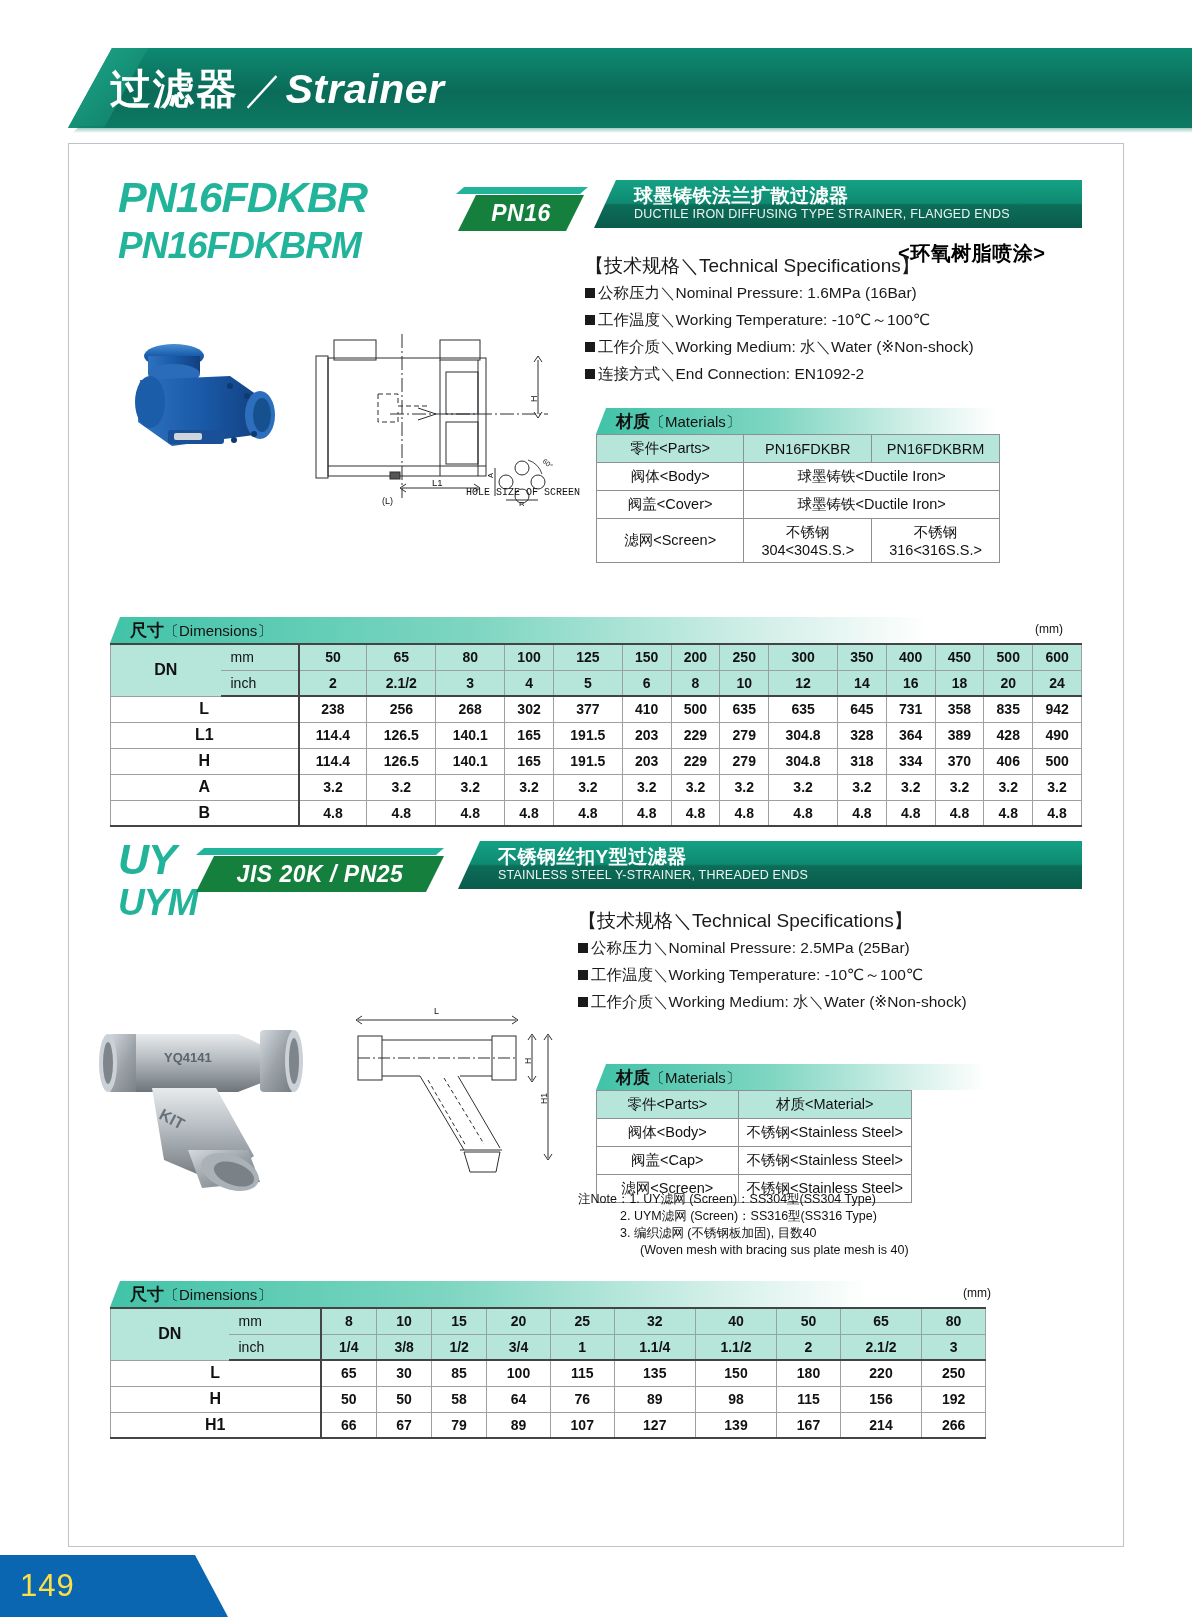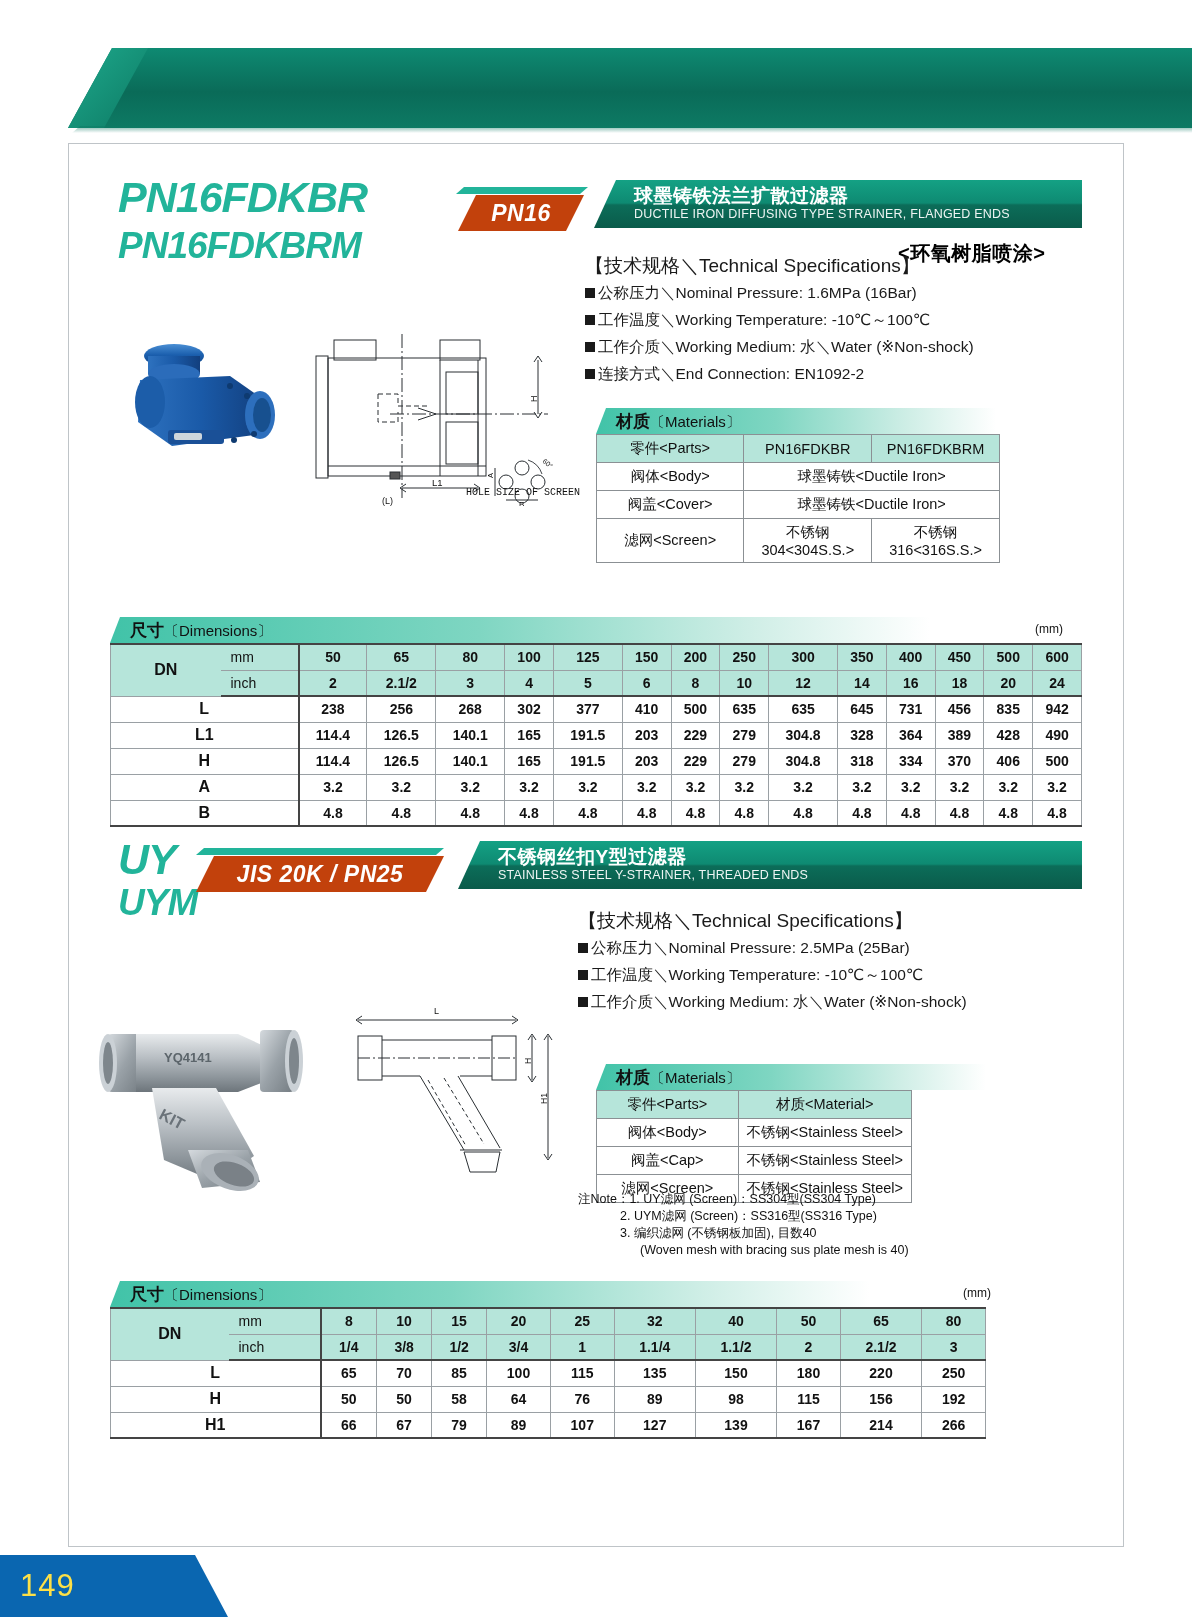--- a/index.html
+++ b/index.html
@@ -42,21 +42,21 @@
     position: absolute; left: 68px; top: 143px; width: 1056px; height: 1404px;
     border: 1px solid #bfc4c8; background: #fff;
   }
   .prod-name {
     font-size: 43px; font-weight: bold; font-style: italic;
     color: #22b49a; letter-spacing: -1px; line-height: 1.02; white-space: nowrap;
   }
   .prod-name.small { font-size: 37px; }
   .pn-badge {
     position: absolute; height: 36px;
-    background: #c2410c;
+    background: #15803d;
     clip-path: polygon(18px 0, 100% 0, calc(100% - 18px) 100%, 0 100%);
     display: flex; align-items: center; justify-content: center;
     color: #ffffff; font-style: italic; font-weight: bold; font-size: 23px;
     letter-spacing: .5px;
   }
   .pn-rule { position: absolute; height: 7px; background: #22b49a;
     clip-path: polygon(8px 0, 100% 0, calc(100% - 8px) 100%, 0 100%); }
   .desc-band { position: absolute; height: 48px; }
   .desc-band .band-bg {
     position: absolute; inset: 0;
@@ -151,20 +151,25 @@
 </style>
 </head>
 <body>
 
 <div class="page">
 
   <div class="banner-wrap">
     <div class="banner-skew"></div>
     <div class="banner-accent"></div>
     <div class="banner-shadow"></div>
+    <div class="banner-title">
+      <span class="cn">过滤器</span>
+      <span class="sep">／</span>
+      <span>Strainer</span>
+    </div>
   </div>
 
   <div class="content-box"></div>
 
   <div class="prod-name" style="left:118px; top:176px; position:absolute;">PN16FDKBR</div>
   <div class="prod-name small" style="left:118px; top:227px; position:absolute;">PN16FDKBRM</div>
 
   <div class="pn-rule" style="left:456px; top:187px; width:132px;"></div>
   <div class="pn-badge" style="left:458px; top:195px; width:126px;">PN16</div>
 
@@ -338,21 +343,21 @@
           <td>256</td>
           <td>268</td>
           <td>302</td>
           <td>377</td>
           <td>410</td>
           <td>500</td>
           <td>635</td>
           <td>635</td>
           <td>645</td>
           <td>731</td>
-          <td>456</td>
+          <td>358</td>
           <td>835</td>
           <td>942</td>
         </tr>
         <tr>
           <td class="rowlab" colspan="2">L1</td>
           <td>114.4</td>
           <td>126.5</td>
           <td>140.1</td>
           <td>165</td>
           <td>191.5</td>
@@ -570,21 +575,21 @@
           <td class="head">1</td>
           <td class="head">1.1/4</td>
           <td class="head">1.1/2</td>
           <td class="head">2</td>
           <td class="head">2.1/2</td>
           <td class="head">3</td>
         </tr>
         <tr>
           <td class="rowlab" colspan="2">L</td>
           <td>65</td>
-          <td>70</td>
+          <td>30</td>
           <td>85</td>
           <td>100</td>
           <td>115</td>
           <td>135</td>
           <td>150</td>
           <td>180</td>
           <td>220</td>
           <td>250</td>
         </tr>
         <tr>

